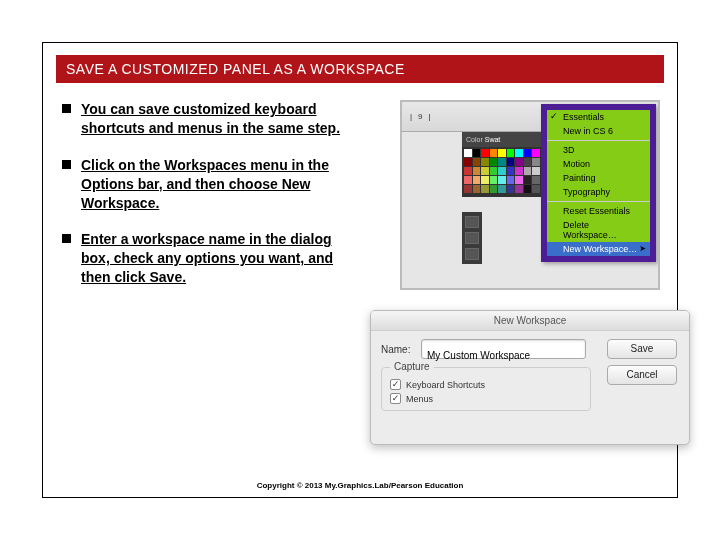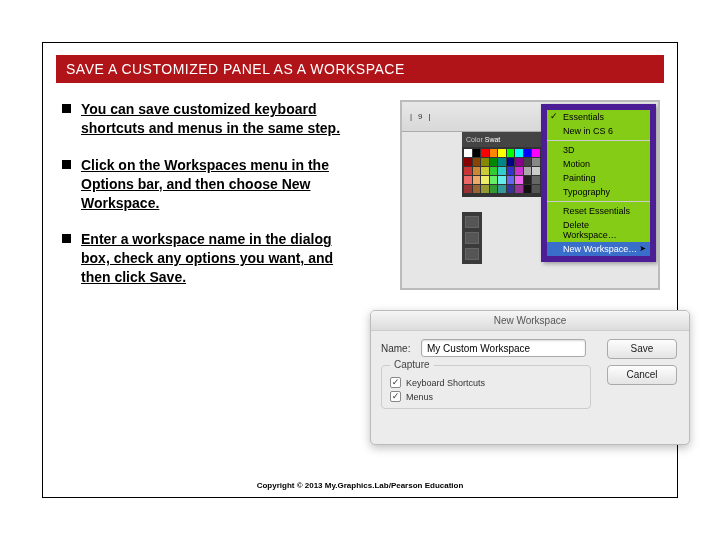--- a/index.html
+++ b/index.html
@@ -215,21 +215,21 @@
     margin-bottom: 8px;
   }
   .fig2 .row-name .lbl { width: 34px; text-align: left; }
   .fig2 .row-name .field {
     flex: 1;
     height: 18px;
     background: #fff;
     border: 1px solid #aaa;
     border-radius: 3px;
     font-size: 10px;
-    padding: 2px 5px;
+    padding: 9px 5px;
     line-height: 14px;
     color: #000;
     max-width: 165px;
     box-shadow: inset 0 1px 2px rgba(0,0,0,0.15);
   }
   .fig2 .capture {
     border: 1px solid #ccc;
     border-radius: 4px;
     padding: 8px 8px 6px;
     position: relative;

